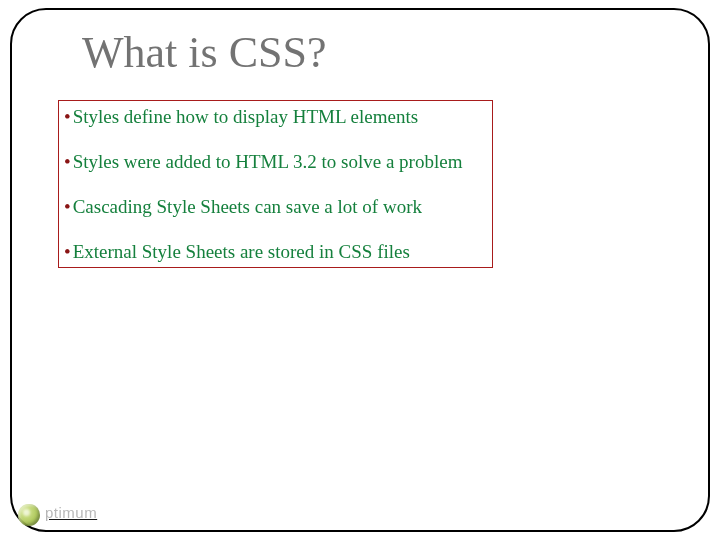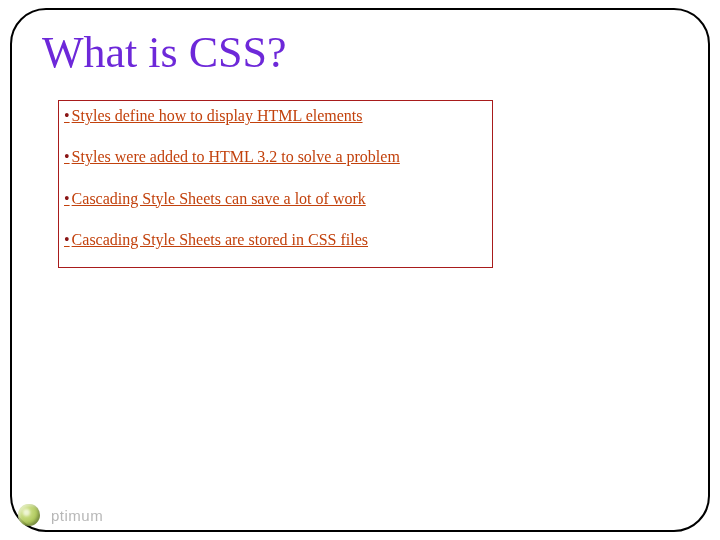--- a/index.html
+++ b/index.html
@@ -15,23 +15,24 @@
     position: absolute;
     top: 8px;
     left: 10px;
     right: 10px;
     bottom: 8px;
     border: 2px solid #000;
     border-radius: 36px;
     padding: 20px 30px 20px 30px;
   }
   .title {
-    color: #6d28d9;
+    color: #737373;
     font-size: 44px;
     line-height: 1.05;
+    margin-left: 40px;
     margin-top: 0;
     max-width: 260px;
     font-weight: normal;
   }
   .subtitle {
     color: #a81b1b;
     font-size: 36px;
     margin-top: 14px;
     margin-left: 0;
     font-weight: normal;
@@ -48,41 +49,41 @@
     width: 435px;
     height: 168px;
     border: 1px solid #a81b1b;
     pointer-events: none;
   }
   ul.bullets {
     list-style: none;
     max-width: 430px;
   }
   ul.bullets li {
-    color: #c2410c;
-    font-size: 16px;
+    color: #15803d;
+    font-size: 19px;
     line-height: 1.2;
     margin-bottom: 22px;
     padding-left: 10px;
     text-indent: -10px;
-    text-decoration: underline;
   }
   ul.bullets li::before {
     content: "•";
     color: #8a1515;
     margin-right: 2px;
   }
   .watermark {
     position: absolute;
     bottom: 14px;
     left: 18px;
     display: flex;
-    align-items: center;
-    gap: 14px;
+    align-items: flex-start;
+    gap: 8px;
     opacity: 0.9;
+    text-decoration: underline;
   }
   .wm-circle {
     width: 22px;
     height: 22px;
     border-radius: 50%;
     background: radial-gradient(circle at 35% 35%, #d7e88f 0%, #a7c34d 55%, #6f8f2a 100%);
     box-shadow: inset -2px -2px 3px rgba(0,0,0,0.25), inset 2px 2px 3px rgba(255,255,255,0.5);
     position: relative;
   }
   .wm-circle::after {
@@ -108,21 +109,21 @@
 <body>
 
 <div class="slide-frame">
   <h1 class="title">What is CSS?</h1>
   <div class="content-area">
     <div class="box"></div>
     <ul class="bullets">
       <li>Styles define how to display HTML elements</li>
       <li>Styles were added to HTML 3.2 to solve a problem</li>
       <li>Cascading Style Sheets can save a lot of work</li>
-      <li>Cascading Style Sheets are stored in CSS files</li>
+      <li>External Style Sheets are stored in CSS files</li>
     </ul>
   </div>
 </div>
 
 <div class="watermark">
   <div class="wm-circle"></div>
   <span class="wm-text">ptimum</span>
 </div>
 
 </body></html>

